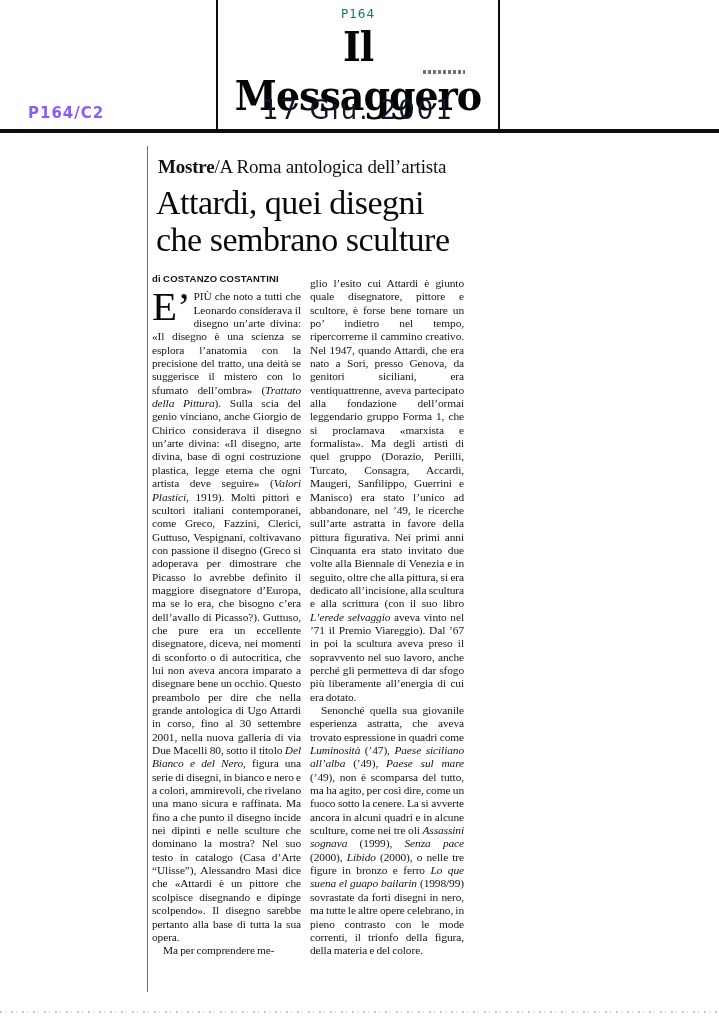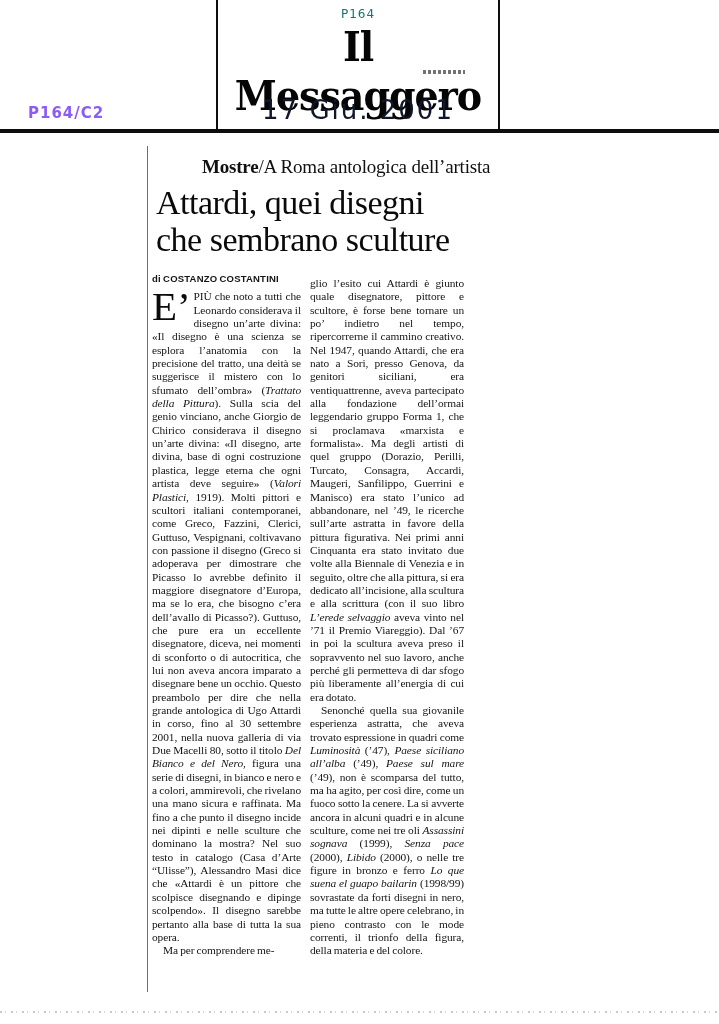--- a/index.html
+++ b/index.html
@@ -95,21 +95,20 @@
     background: #4a4a4a;
     opacity: 0.8;
   }
   .kicker {
     position: absolute;
     left: 158px;
     top: 156px;
     font-size: 19px;
     letter-spacing: -0.2px;
     white-space: nowrap;
-    margin-left: 44px;
   }
   .kicker .kicker-bold { font-weight: 700; }
   .headline {
     position: absolute;
     left: 156px;
     top: 184px;
     font-size: 34px;
     line-height: 37px;
     letter-spacing: -0.5px;
     color: #0a0a0a;

